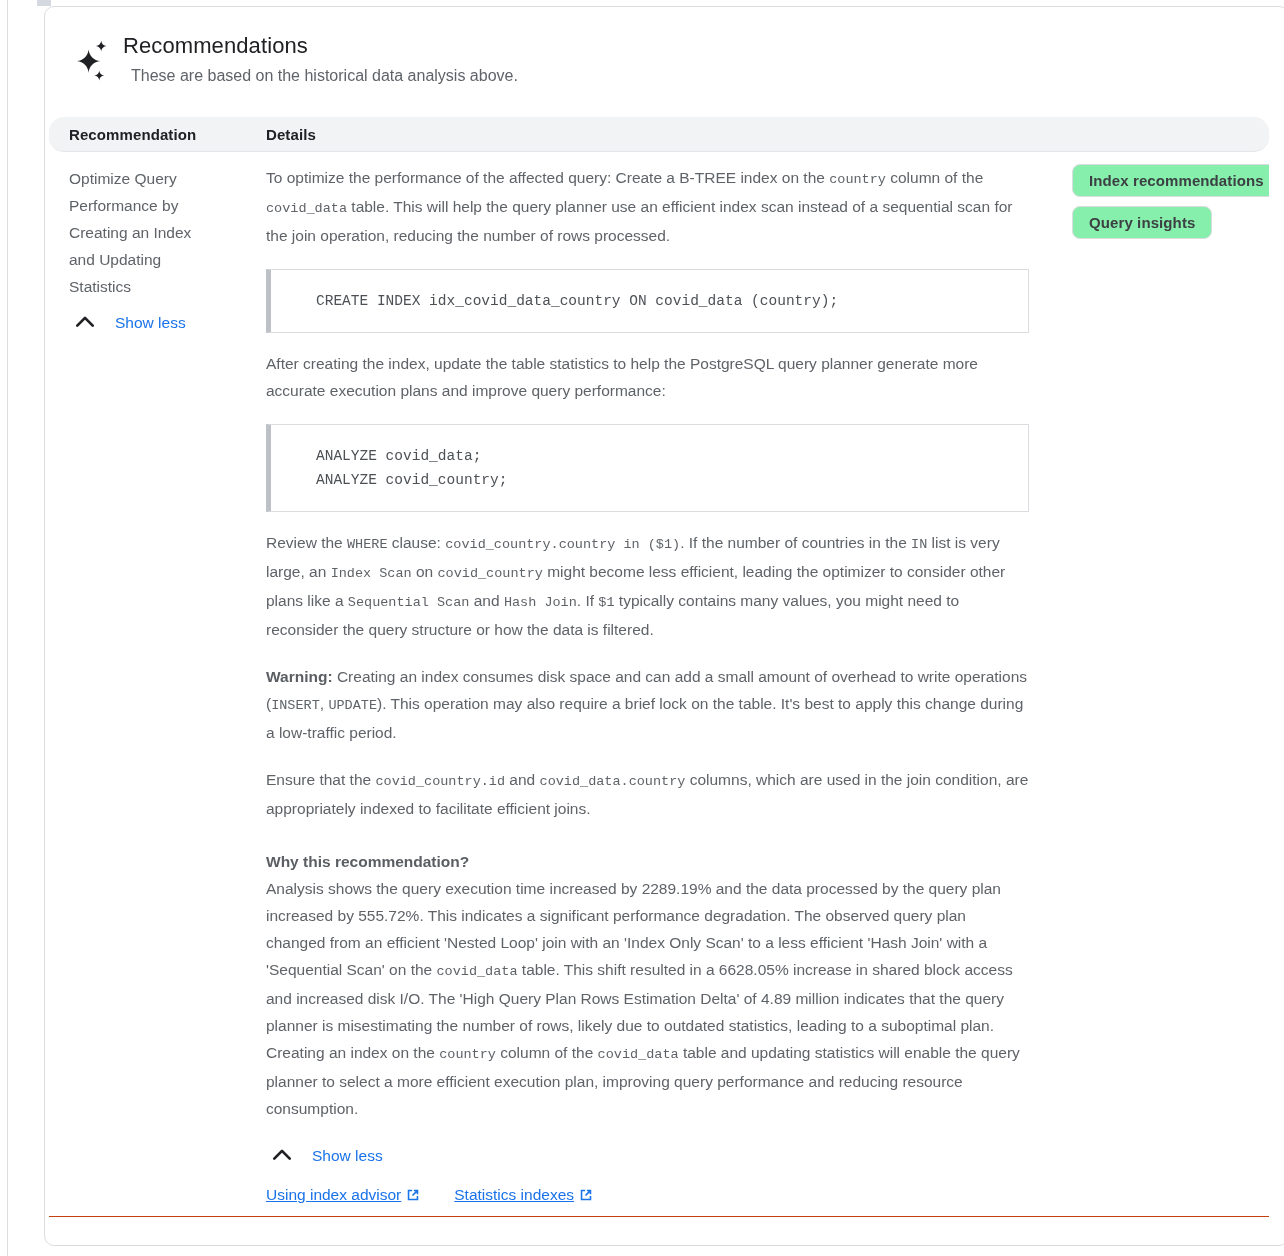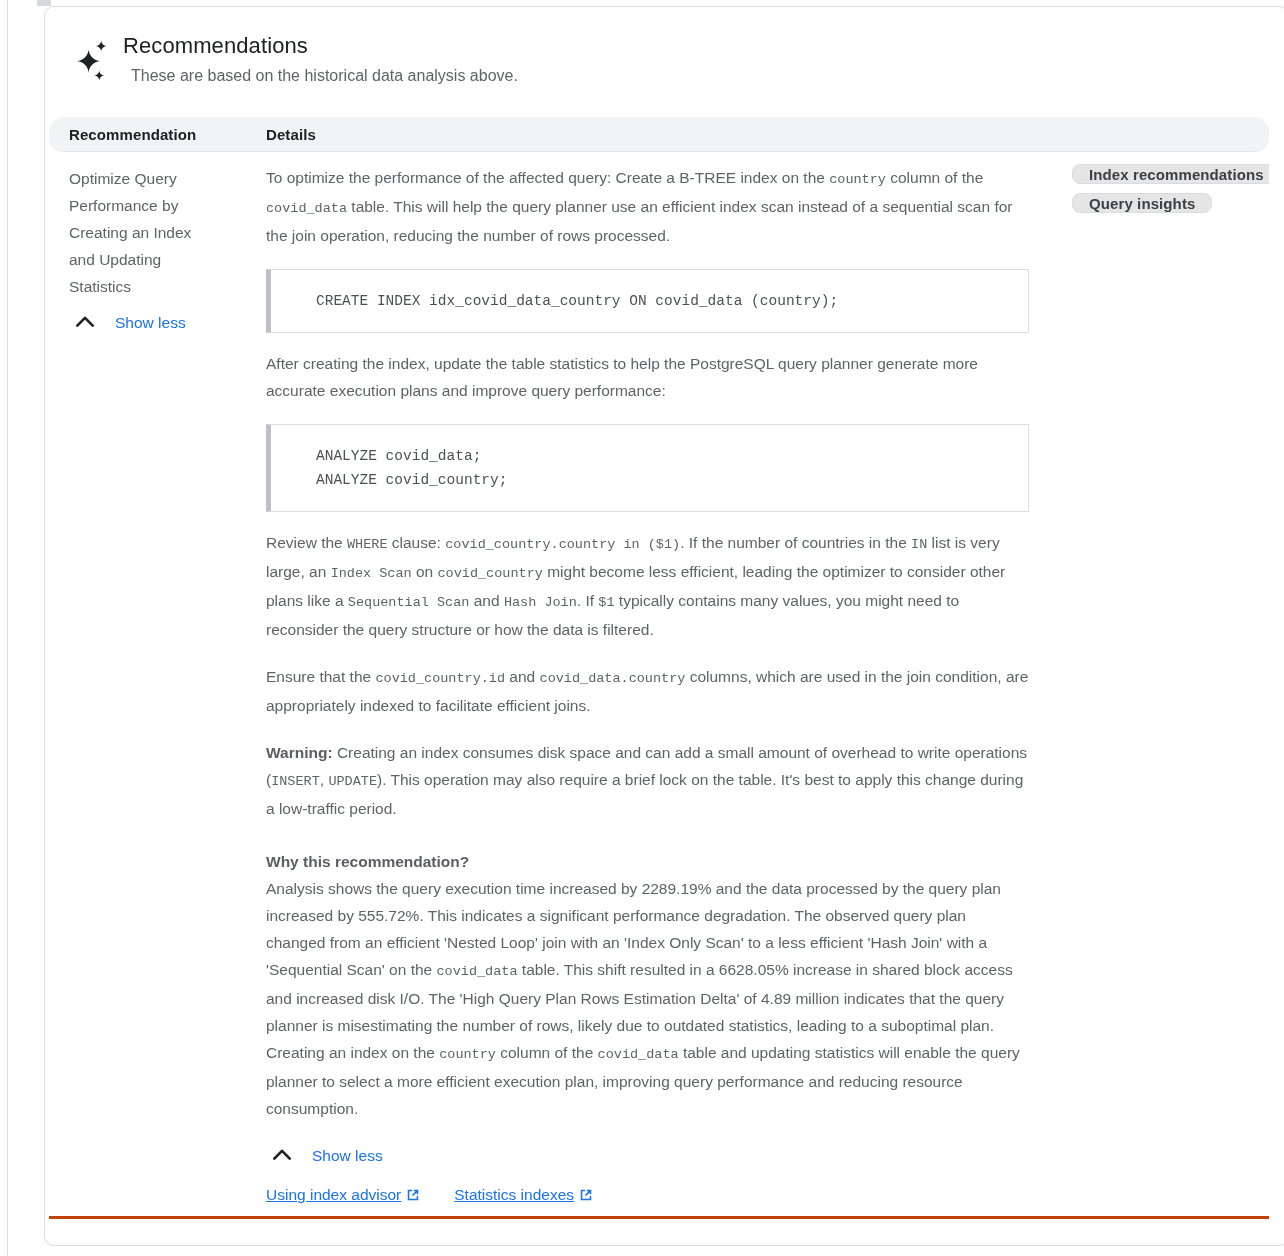--- a/index.html
+++ b/index.html
@@ -19,21 +19,21 @@
   .card-header{display:flex;gap:16px;padding:26px 24px 0 31px;}
   .sparkle{flex:0 0 auto;margin-top:6px;}
   .header-text h1{margin:0 0 7px;font-size:22px;font-weight:400;color:#202124;letter-spacing:.1px;}
   .header-text p{margin:8px;font-size:16px;color:#5f6368;}
   .table{margin:24px 19px 0 4px;}
   .thead{
     display:flex;align-items:center;height:34px;background:#f1f3f4;
     border-bottom:1px solid #e3e5e8;color:#202124;font-size:15px;font-weight:700;letter-spacing:.1px;border-radius:15px;
   }
   .th-rec{width:217px;padding-left:20px;box-sizing:border-box;}
-  .row{display:flex;border-bottom:3px solid #c2410c;}
+  .row{display:flex;border-bottom:1px solid #c2410c;}
   .cell-rec{
     width:217px;box-sizing:border-box;padding:13px 45px 0 20px;
     color:#5f6368;font-size:15.5px;line-height:27px;
   }
   .cell-details{
     width:763px;box-sizing:border-box;padding:12px 0 8px 0;
     color:#5f6368;font-size:15.5px;line-height:27px;
   }
   .para{margin:0 0 20px;}
   .para.why{margin-top:26px;}
@@ -59,22 +59,22 @@
   .doc-link{
     display:inline-flex;align-items:center;gap:5px;text-decoration:none;
     color:#1a73e8;font-size:15.5px;cursor:pointer;
   }
   .doc-link .lbl{text-decoration:underline;}
   .cell-actions{
     flex:1;box-sizing:border-box;overflow:hidden;
     padding:12px 0 0 43px;display:flex;flex-direction:column;align-items:flex-start;gap:9px;
   }
   .action-btn{
-    height:20px;padding:0 16px;box-sizing:border-box;white-space:nowrap;flex:0 0 auto;
-    background:#e5e5e5;border:1px solid #dadce0;border-radius:8px;cursor:pointer;
+    height:33px;padding:0 16px;box-sizing:border-box;white-space:nowrap;flex:0 0 auto;
+    background:#86efac;border:1px solid #dadce0;border-radius:8px;cursor:pointer;
     color:#3c4043;font-size:15px;font-weight:700;font-family:inherit;letter-spacing:.1px;
   }
 </style>
 </head>
 <body>
 
 <div class="left-hairline"></div>
 <div class="top-notch"></div>
 
 <div class="card">
@@ -112,22 +112,22 @@
       </div>
 
       <div class="cell-details">
         <div id="details-blocks">
             <div class="para"><span>To optimize the performance of the affected query: Create a B-TREE index on the </span><code class="inline">country</code><span> column of the </span><code class="inline">covid_data</code><span> table. This will help the query planner use an efficient index scan instead of a sequential scan for the join operation, reducing the number of rows processed.</span></div>
             <div class="codeblock">CREATE INDEX idx_covid_data_country ON covid_data (country);</div>
             <div class="para"><span>After creating the index, update the table statistics to help the PostgreSQL query planner generate more accurate execution plans and improve query performance:</span></div>
             <div class="codeblock">ANALYZE covid_data;
 ANALYZE covid_country;</div>
             <div class="para"><span>Review the </span><code class="inline">WHERE</code><span> clause: </span><code class="inline">covid_country.country in ($1)</code><span>. If the number of countries in the </span><code class="inline">IN</code><span> list is very large, an </span><code class="inline">Index Scan</code><span> on </span><code class="inline">covid_country</code><span> might become less efficient, leading the optimizer to consider other plans like a </span><code class="inline">Sequential Scan</code><span> and </span><code class="inline">Hash Join</code><span>. If </span><code class="inline">$1</code><span> typically contains many values, you might need to reconsider the query structure or how the data is filtered.</span></div>
+            <div class="para"><span class="bold">Warning:</span><span> Creating an index consumes disk space and can add a small amount of overhead to write operations (</span><code class="inline">INSERT</code><span>, </span><code class="inline">UPDATE</code><span>). This operation may also require a brief lock on the table. It's best to apply this change during a low-traffic period.</span></div>
             <div class="para"><span>Ensure that the </span><code class="inline">covid_country.id</code><span> and </span><code class="inline">covid_data.country</code><span> columns, which are used in the join condition, are appropriately indexed to facilitate efficient joins.</span></div>
-            <div class="para"><span class="bold">Warning:</span><span> Creating an index consumes disk space and can add a small amount of overhead to write operations (</span><code class="inline">INSERT</code><span>, </span><code class="inline">UPDATE</code><span>). This operation may also require a brief lock on the table. It's best to apply this change during a low-traffic period.</span></div>
             <div class="para why"><span class="bold">Why this recommendation?</span><br><span>Analysis shows the query execution time increased by 2289.19% and the data processed by the query plan increased by 555.72%. This indicates a significant performance degradation. The observed query plan changed from an efficient 'Nested Loop' join with an 'Index Only Scan' to a less efficient 'Hash Join' with a 'Sequential Scan' on the </span><code class="inline">covid_data</code><span> table. This shift resulted in a 6628.05% increase in shared block access and increased disk I/O. The 'High Query Plan Rows Estimation Delta' of 4.89 million indicates that the query planner is misestimating the number of rows, likely due to outdated statistics, leading to a suboptimal plan. Creating an index on the </span><code class="inline">country</code><span> column of the </span><code class="inline">covid_data</code><span> table and updating statistics will enable the query planner to select a more efficient execution plan, improving query performance and reducing resource consumption.</span></div>
           </div>
         <button class="show-less">
           <span>
             <svg width="20" height="13" viewBox="0 0 22 14">
                 <path d="M2.5 11.5 L11 3 L19.5 11.5" fill="none" stroke="#202124" stroke-width="3" stroke-linecap="round" stroke-linejoin="round"></path>
               </svg>
           </span>
           <span>Show less</span>
         </button>

